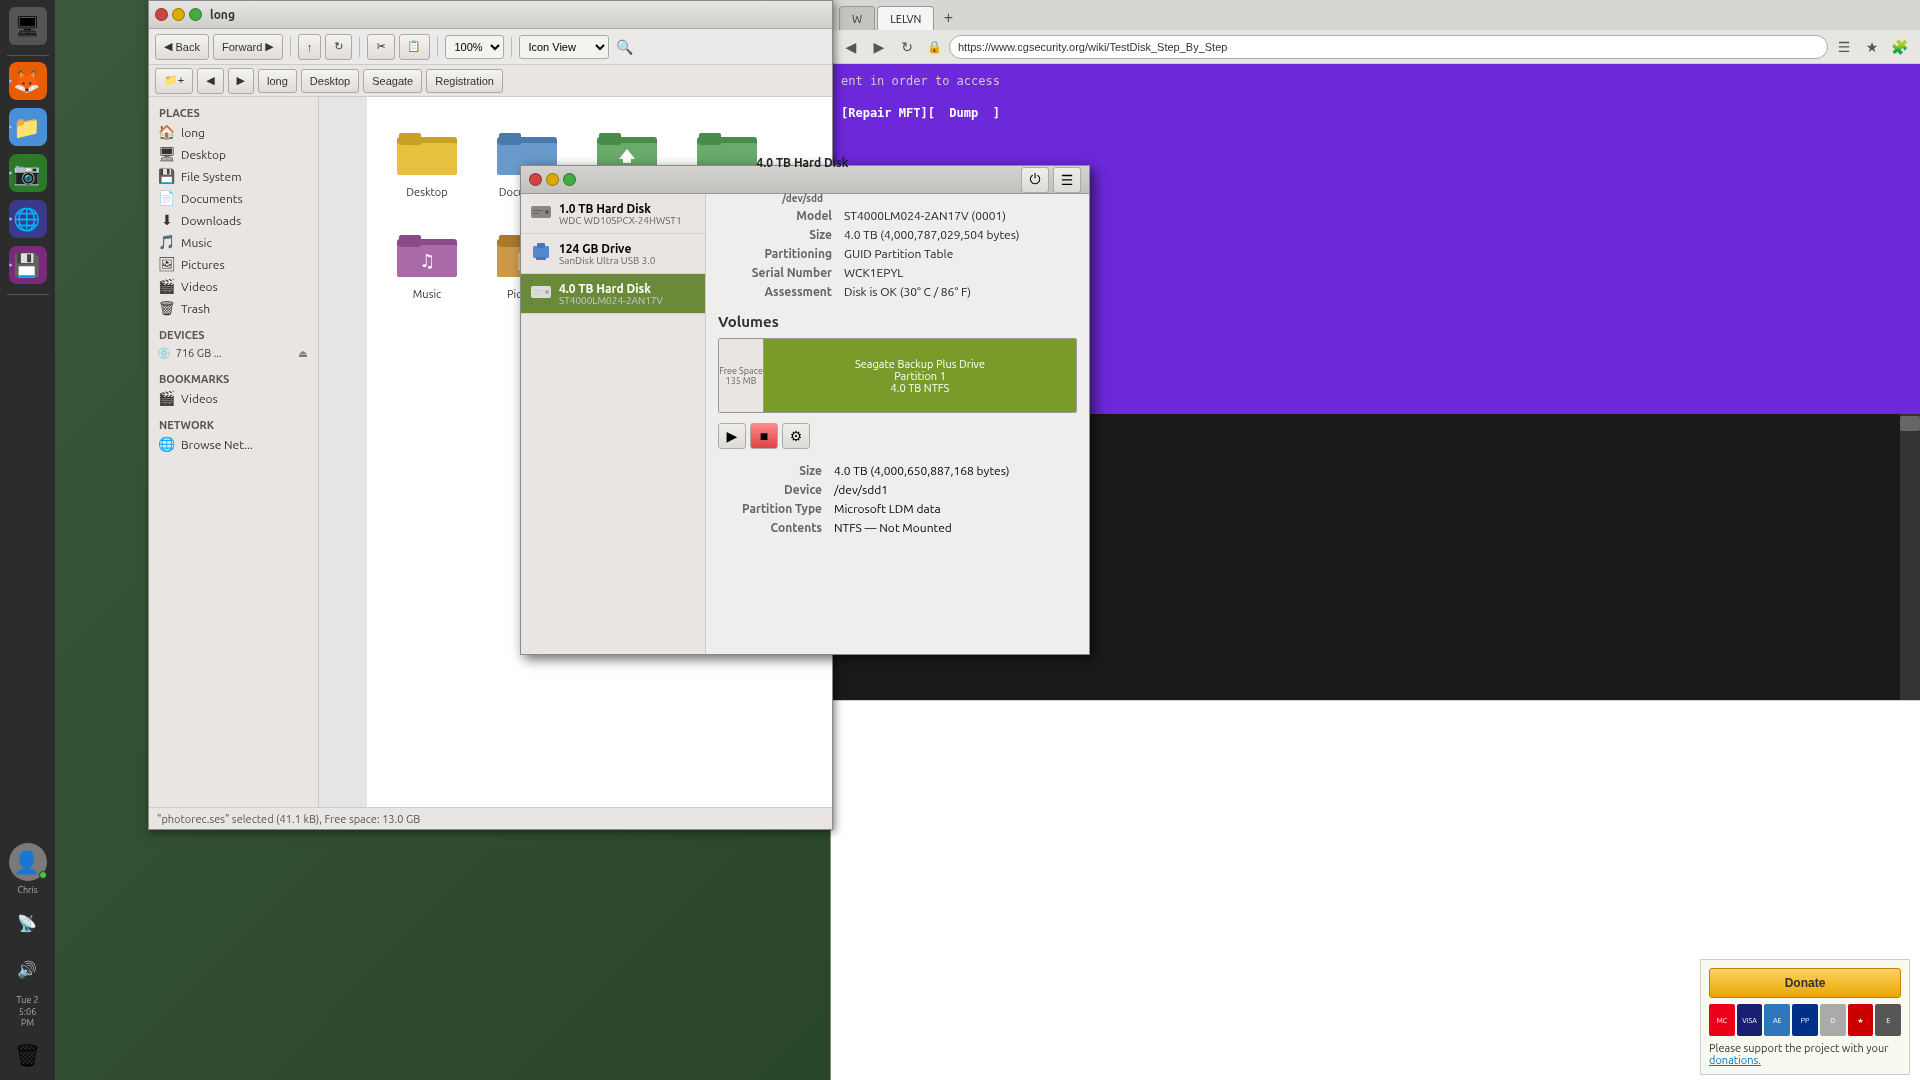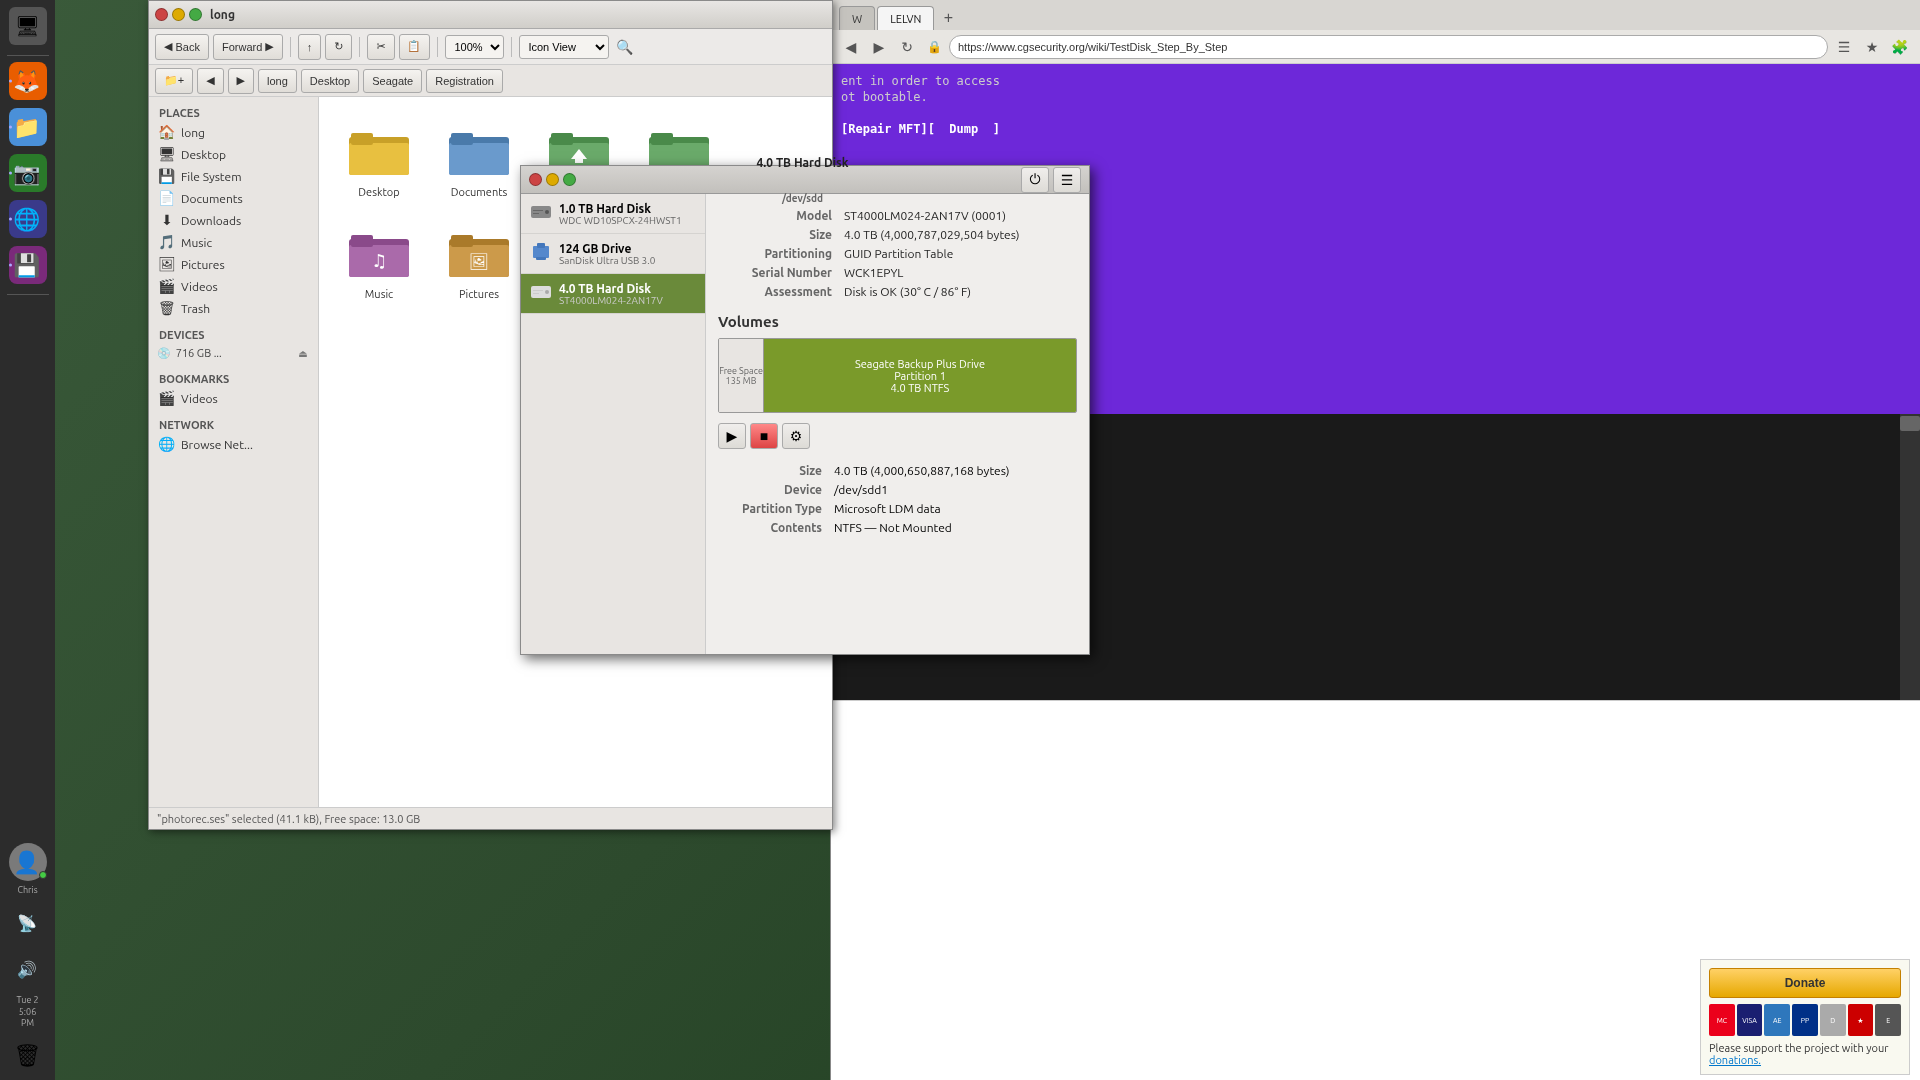--- a/index.html
+++ b/index.html
@@ -173,20 +173,21 @@
       border-radius: 3px;
       cursor: pointer;
       font-size: 11px;
       color: #333;
     }
 
     .fm-body {
       display: flex;
       flex: 1;
       overflow: hidden;
+      gap: 48px;
     }
 
     .fm-sidebar {
       width: 170px;
       background: #e8e5e2;
       border-right: 1px solid #ccc;
       overflow-y: auto;
       padding: 6px 0;
       flex-shrink: 0;
     }
@@ -1094,21 +1095,20 @@
     <div style="width:20px;height:20px;background:#e8e6e2;border-radius:2px;display:flex;align-items:center;justify-content:center;cursor:pointer;margin-left:2px;">🔒</div>
     <input class="url-bar" type="text" value="https://www.cgsecurity.org/wiki/TestDisk_Step_By_Step" style="">
     <button class="nav-btn">☰</button>
     <button class="nav-btn">★</button>
     <button class="nav-btn">🧩</button>
   </div>
 
   <div class="browser-content">
     <div class="terminal-area">
       <div class="terminal-line" style="color:#ccc;">ent in order to access</div>
-      <div class="terminal-line" style="color:#ccc;">ot bootable.</div>
       <div class="terminal-line">&nbsp;</div>
       <div class="terminal-line" style="color:#fff;font-weight:bold;">[Repair MFT][&nbsp; Dump &nbsp;]</div>
     </div>
 
     <div style="position:absolute;top:55%;right:0;width:20px;height:45%;background:#333;display:flex;flex-direction:column;">
       <div style="width:100%;height:15px;background:#666;border-radius:2px;margin-top:2px;"></div>
     </div>
   </div>
 
   <div style="flex:0 0 380px;background:white;border-top:1px solid #ccc;overflow:hidden;position:relative;">

